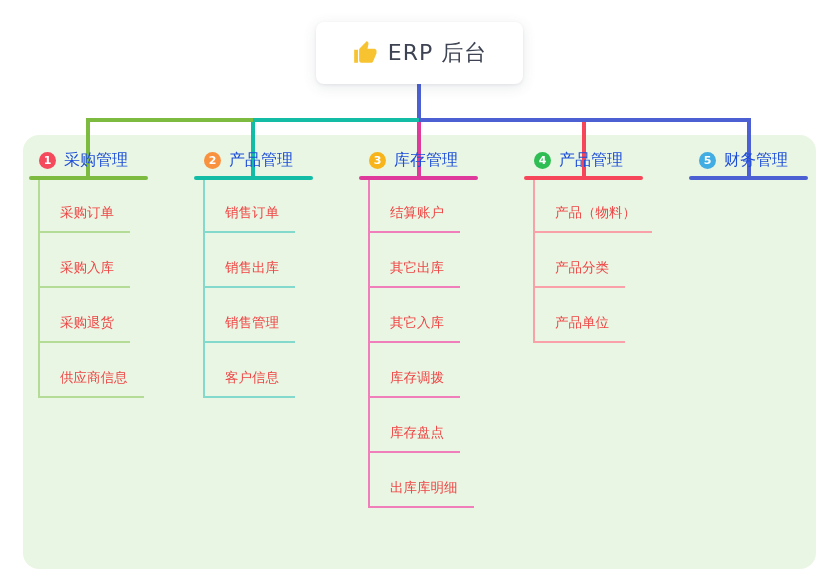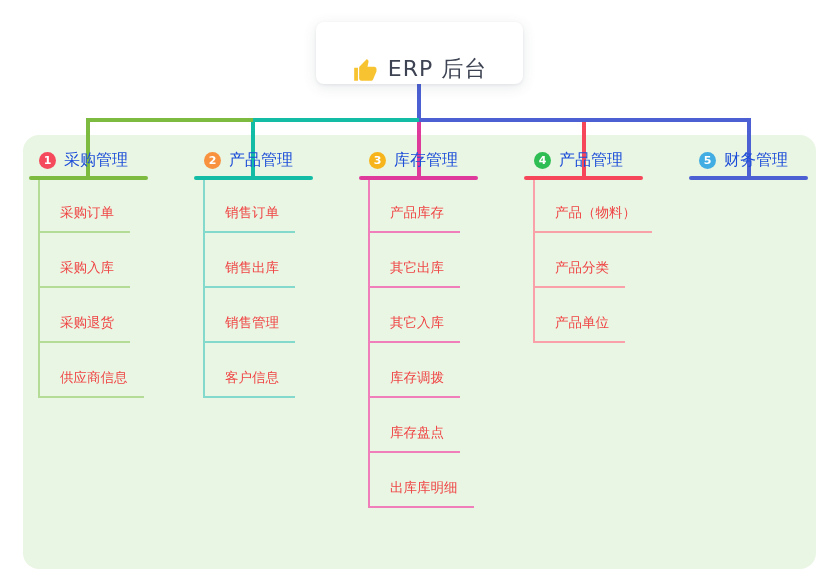--- a/index.html
+++ b/index.html
@@ -19,21 +19,21 @@
     left:23px;top:135px;width:793px;height:434px;
     border-radius:16px;
   }
   
   .root-card{
     position:absolute;
     left:316px;top:22px;width:207px;height:62px;
     background:#ffffff;
     border-radius:8px;
     box-shadow:0 3px 14px rgba(60,70,90,.12), 0 1px 3px rgba(60,70,90,.08);
-    display:flex;align-items:flex-end;justify-content:center;gap:10px;
+    display:flex;align-items:center;justify-content:center;gap:10px;
     z-index:5;
   }
   .root-title{
     font-size:22px;color:#3d4352;letter-spacing:1px;font-weight:500;
   }
   .root-icon{display:inline-flex;}
   
   .line{position:absolute;z-index:2;}
   
   .branch{position:absolute;top:145px;z-index:3;width:150px;}
@@ -138,21 +138,21 @@
   </div>
 
   <div class="branch" style="left: 359px; --badge: #F7B51B; --line: #DE3A9B; --light: #F07EBB;">
     <div class="branch-header">
       <span class="badge">3</span>
       <span class="branch-title">库存管理</span>
     </div>
     <div class="branch-rule"></div>
     <ul class="items">
       <li>
-          <span class="item-label">产品库存</span>
+          <span class="item-label">结算账户</span>
         </li>
       <li>
           <span class="item-label">其它出库</span>
         </li>
       <li>
           <span class="item-label">其它入库</span>
         </li>
       <li>
           <span class="item-label">库存调拨</span>
         </li>

